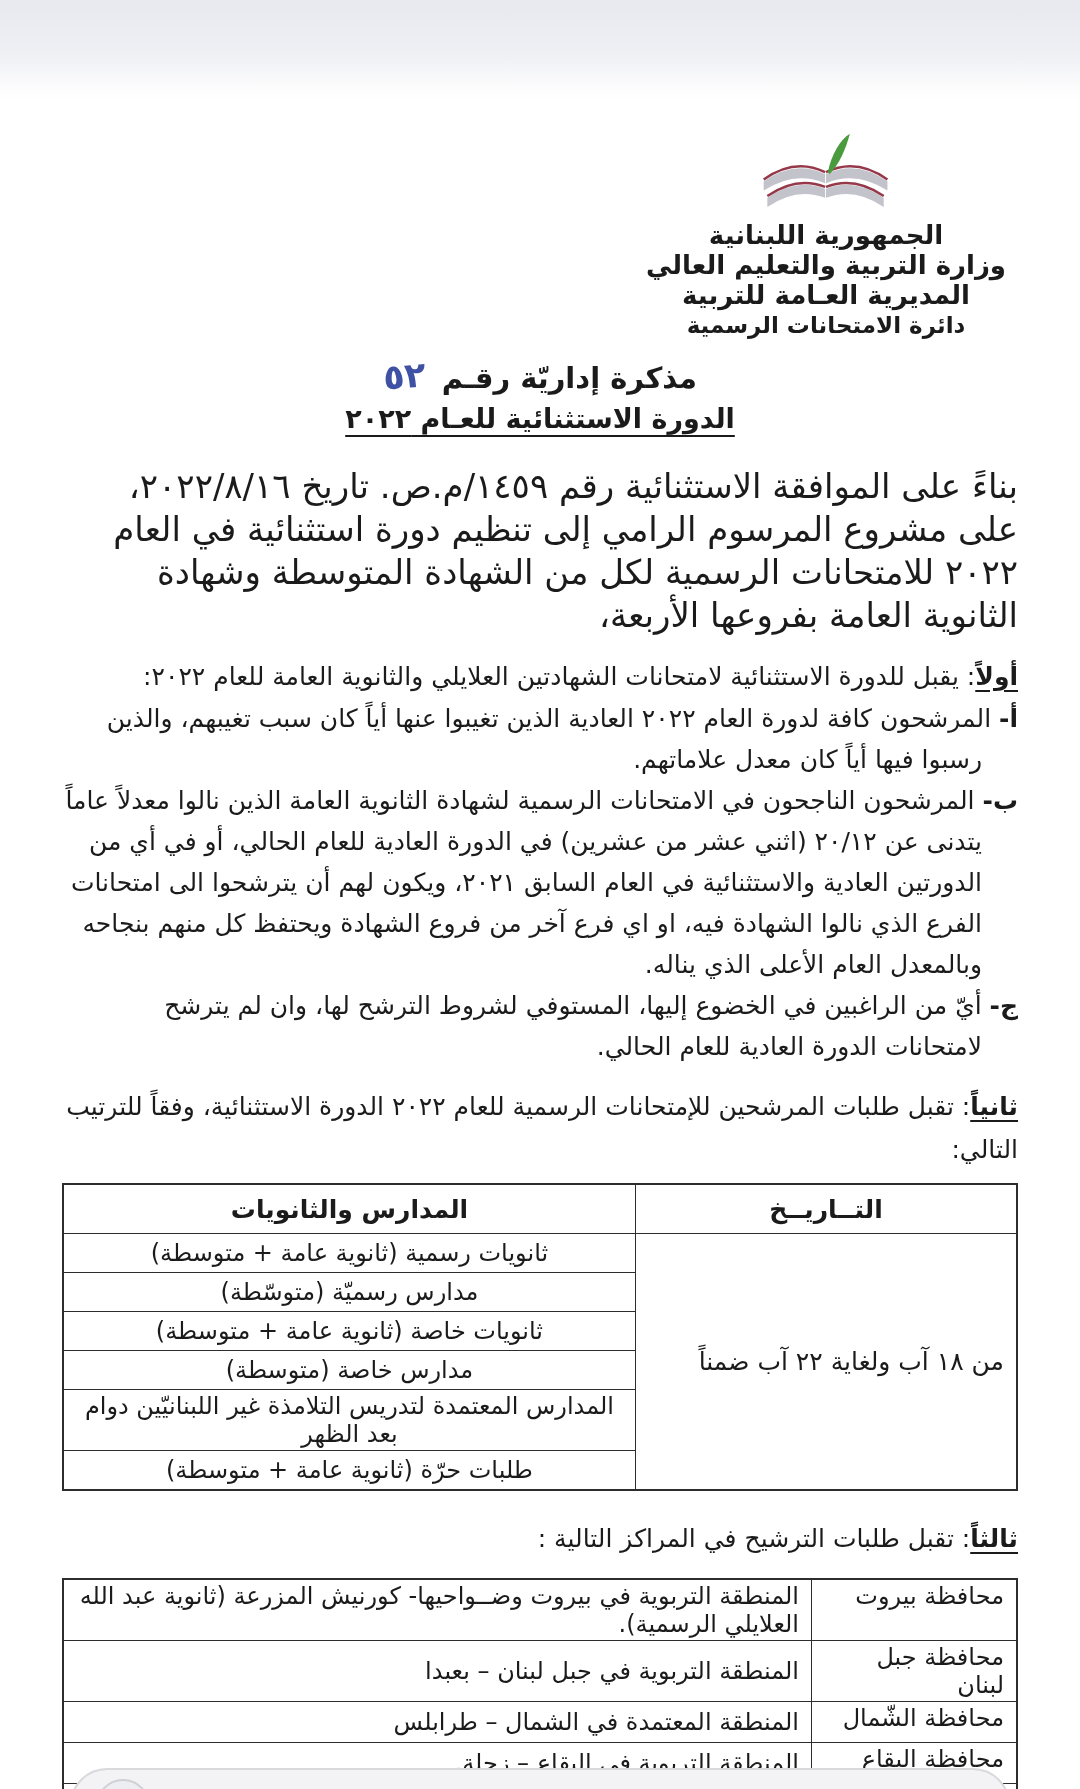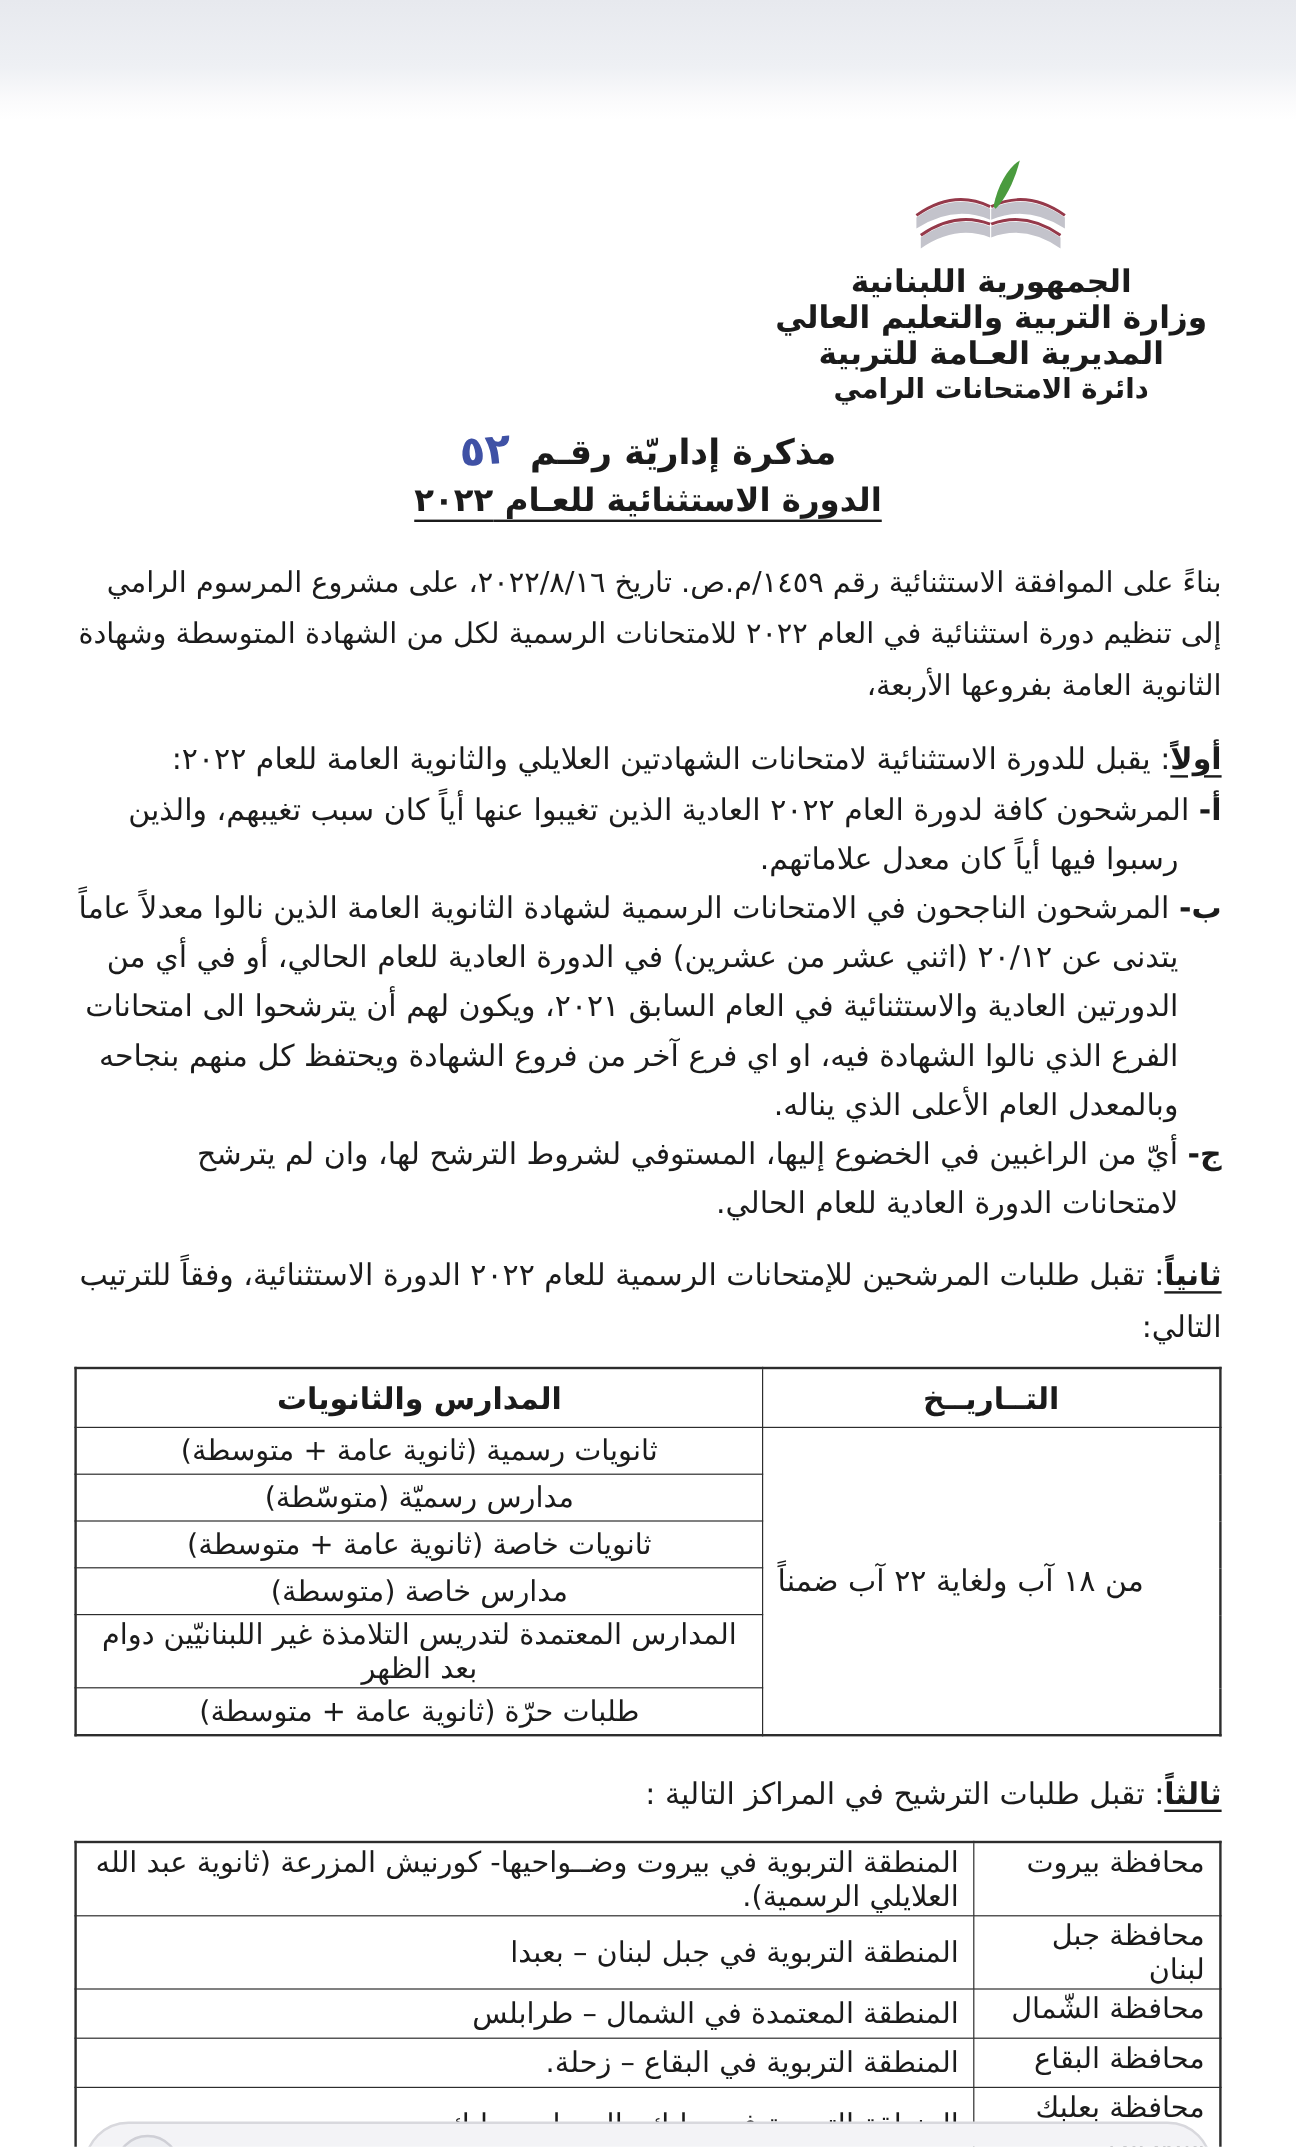--- a/index.html
+++ b/index.html
@@ -20,34 +20,34 @@
 
   
   .title-block{text-align:center;margin-top:16px;}
   .memo-line{font-size:29px;font-weight:bold;line-height:40px;}
   .memo-number{color:#3f51a5;font-size:35px;display:inline-block;
     transform:rotate(-5deg);margin-right:16px;font-weight:bold;}
   .subject{font-size:27px;font-weight:bold;line-height:41px;}
   .subject.u{text-decoration:underline;text-underline-offset:7px;}
 
   
-  .preamble{font-size:24px;line-height:43px;margin:26px 0 0 0;text-align:right;}
+  .preamble{font-size:34px;line-height:43px;margin:26px 0 0 0;text-align:right;}
   .sec-line{font-size:25px;line-height:43px;margin:18px 0 0 0;}
   .sec-label{font-weight:bold;text-decoration:underline;text-underline-offset:5px;}
   .items{margin:0;}
   .item{font-size:25px;line-height:41px;margin:0;padding-right:36px;text-indent:-36px;}
   .item .marker{font-weight:bold;}
 
   
   table{width:100%;border-collapse:collapse;border:2.5px solid #2d2d2d;background:#fff;}
   th,td{border:1.6px solid #2d2d2d;font-size:24px;padding:2px 12px;}
   .tbl-schedule{margin-top:12px;}
   .tbl-schedule th{height:44px;text-align:center;font-weight:bold;font-size:25px;}
   .tbl-schedule td.school{height:34px;text-align:center;}
-  .tbl-schedule td.date-cell{text-align:left;vertical-align:middle;font-size:25px;width:40%;}
+  .tbl-schedule td.date-cell{text-align:right;vertical-align:middle;font-size:25px;width:40%;}
   .tbl-centers{margin-top:18px;}
   .tbl-centers td{height:36px;text-align:right;}
   .tbl-centers td.gov{width:180px;vertical-align:top;}
 
   
   .bottom-pill{position:absolute;left:70px;right:70px;top:1768px;height:74px;
     border-radius:38px;background:#f3f3f6;border:2px solid #d8d8dd;box-sizing:border-box;}
   .pill-circle{position:absolute;left:24px;top:9px;width:54px;height:54px;border-radius:50%;
     background:#edeef2;border:2px solid #cfcfd6;box-sizing:border-box;}
 </style>
@@ -68,21 +68,21 @@
       <path d="M12 54 Q46 30 79 46" fill="none" stroke="#95394a" stroke-width="2.6"></path>
       <path d="M147 54 Q113 30 80 46" fill="none" stroke="#95394a" stroke-width="2.6"></path>
       <path d="M16 72 Q48 50 79 62" fill="none" stroke="#95394a" stroke-width="2.6"></path>
       <path d="M143 72 Q111 50 80 62" fill="none" stroke="#95394a" stroke-width="2.6"></path>
 
       <path d="M82 46 C86 26 96 10 106 4 C102 20 94 38 84 48 Z" fill="#4a9b3e"></path>
     </svg>
     <div class="org-line">الجمهورية اللبنانية</div>
     <div class="org-line">وزارة التربية والتعليم العالي</div>
     <div class="org-line">المديرية العـامة للتربية</div>
-    <div class="org-line small">دائرة الامتحانات الرامي</div>
+    <div class="org-line small">دائرة الامتحانات الرسمية</div>
   </div>
 
   <div class="title-block">
     <div class="memo-line">
       <span>مذكرة إداريّة رقـم</span><span class="memo-number">٥٢</span>
     </div>
     <div class="subject u">الدورة الاستثنائية للعـام ٢٠٢٢</div>
   </div>
 
   <p class="preamble">بناءً على الموافقة الاستثنائية رقم ١٤٥٩/م.ص. تاريخ ٢٠٢٢/٨/١٦، على مشروع المرسوم الرامي إلى تنظيم دورة استثنائية في العام ٢٠٢٢ للامتحانات الرسمية لكل من الشهادة المتوسطة وشهادة الثانوية العامة بفروعها الأربعة،</p>

